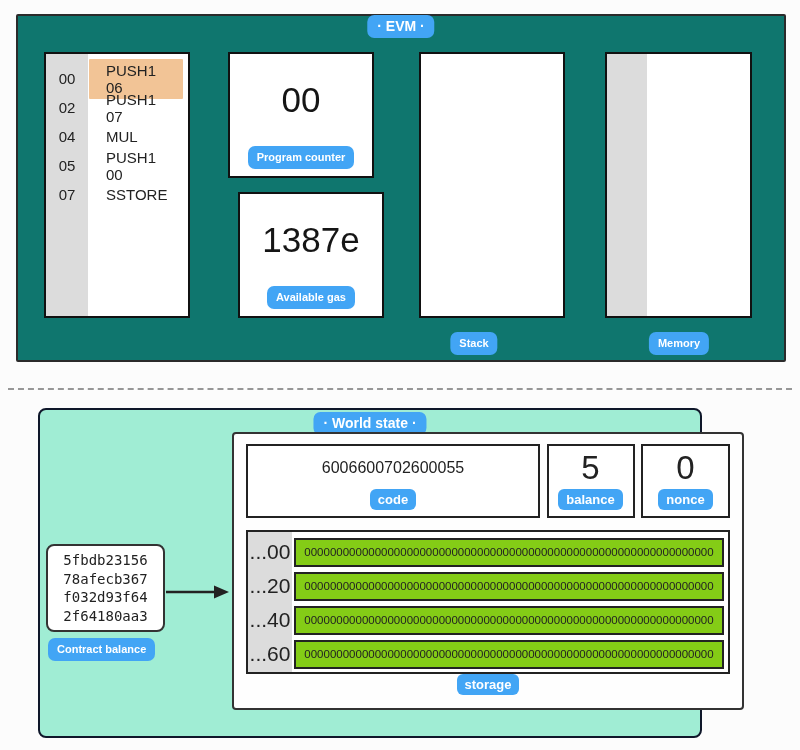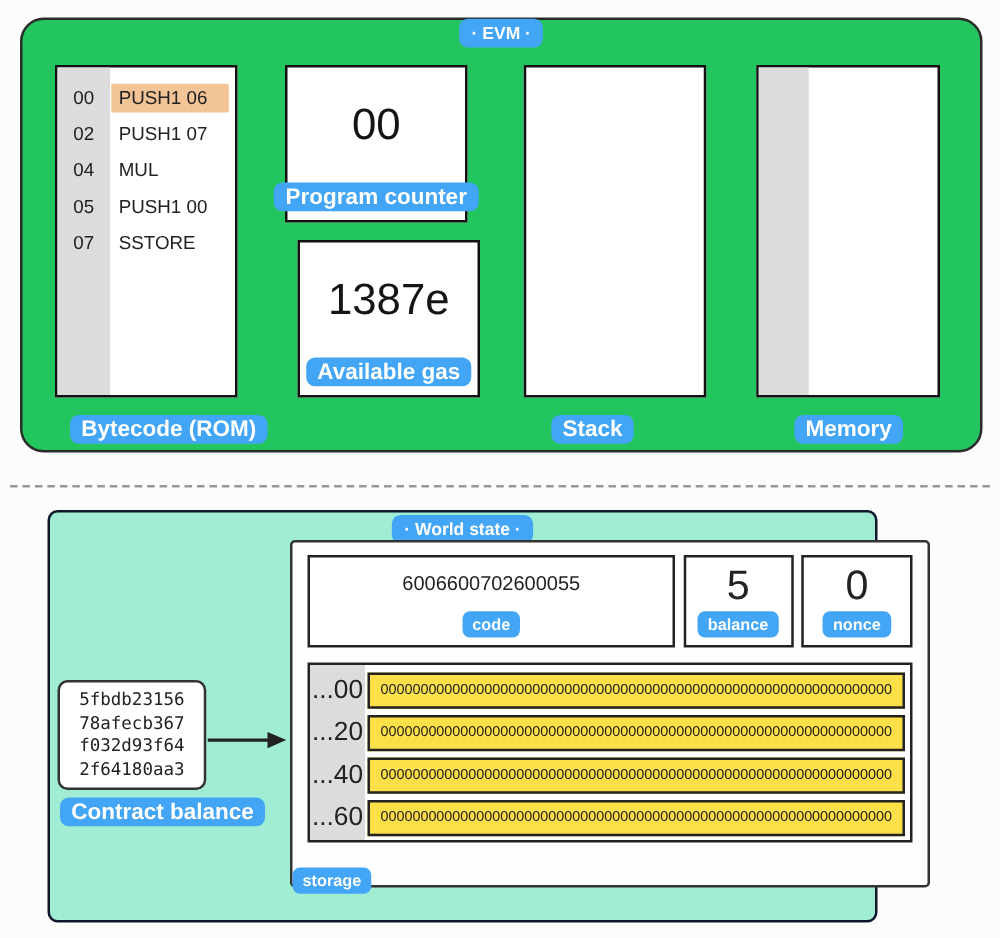--- a/index.html
+++ b/index.html
@@ -9,51 +9,51 @@
     font-family:"Liberation Sans", sans-serif;
     color:#222;
     position:relative;
     overflow:hidden;
   }
   .badge {
     display:inline-block;
     background:#42a5f5;
     color:#fff;
     font-weight:bold;
-    font-size:18px;
+    font-size:11px;
     line-height:17px;
     padding:3px 9px;
     border-radius:7px;
     white-space:nowrap;
   }
   .badge.small { font-size:13px; padding:2px 8px; border-radius:6px; }
   .title-badge { font-size:14px; padding:3px 10px; }
 
   
   .evm-box {
     position:absolute; left:16px; top:14px;
     width:770px; height:348px;
-    border:2px solid #2b2b2b; border-radius:19px;
-    background:#22c55e;
+    border:2px solid #2b2b2b; border-radius:2px;
+    background:#0f766e;
   }
   .evm-title { position:absolute; top:-1px; left:50%; transform:translateX(-50%); }
 
   .panel {
     position:absolute;
     border:2px solid #111;
     background:#fff;
   }
   .bytecode-panel { left:26px; top:36px; width:146px; height:266px; }
   .bytecode-panel .gray-col {
     position:absolute; left:0; top:0; bottom:0; width:42px; background:#dcdcdc;
   }
   .bc-rows { position:relative; padding-top:10px; }
   .bc-row { display:flex; align-items:center; height:29px; font-size:15px; }
   .bc-offset { width:42px; text-align:center; flex:0 0 42px; }
-  .bc-instr { flex:1; margin:0 5px 0 1px; padding:3px 6px; border-radius:1px; }
+  .bc-instr { flex:1; margin:0 5px 0 1px; padding:3px 17px; border-radius:1px; }
   .bc-instr.active { background:#f2c496; }
 
   .pc-panel   { left:210px; top:36px;  width:146px; height:126px; }
   .gas-panel  { left:220px; top:176px; width:146px; height:126px; }
   .value-panel { display:flex; flex-direction:column; align-items:center; }
   .value-panel .big-num {
     flex:1; display:flex; align-items:center; justify-content:center;
     font-size:35px; color:#151515;
   }
   .value-panel .badge { margin-bottom:7px; }
@@ -125,27 +125,27 @@
     overflow:hidden;
   }
   .storage-box .gray-col {
     position:absolute; left:0; top:0; bottom:0; width:44px; background:#dcdcdc;
   }
   .st-rows { position:relative; padding-top:3px; }
   .st-row { display:flex; align-items:center; height:34px; }
   .st-offset { flex:0 0 44px; text-align:center; font-size:21px; }
   .st-value {
     flex:1; margin:0 4px 0 2px;
-    border:2px solid #222; background:#fde047;
+    border:2px solid #222; background:#84cc16;
     height:29px; line-height:25px;
     font-family:"Liberation Sans", sans-serif;
     font-size:11.5px; letter-spacing:0px;
     text-align:center; white-space:nowrap; overflow:hidden;
   }
-  .storage-badge-wrap { text-align:left; margin-top:20px; }
+  .storage-badge-wrap { text-align:center; margin-top:0; }
 </style>
 </head>
 <body>
 
 <section class="evm-box">
   <span class="badge title-badge evm-title">· EVM ·</span>
 
   <div class="panel bytecode-panel">
     <div class="gray-col"></div>
     <div class="bc-rows">
@@ -186,21 +186,20 @@
     <div class="big-num">1387e</div>
     <span class="badge">Available gas</span>
   </div>
 
   <div class="panel stack-panel"></div>
 
   <div class="panel memory-panel">
     <div class="gray-col"></div>
   </div>
 
-  <span class="badge evm-label bytecode-label">Bytecode (ROM)</span>
   <span class="badge evm-label stack-label">Stack</span>
   <span class="badge evm-label memory-label">Memory</span>
 </section>
 
 <div class="divider"></div>
 
 <section class="world-box">
   <span class="badge title-badge world-title">· World state ·</span>
 
   <div class="address-card">

